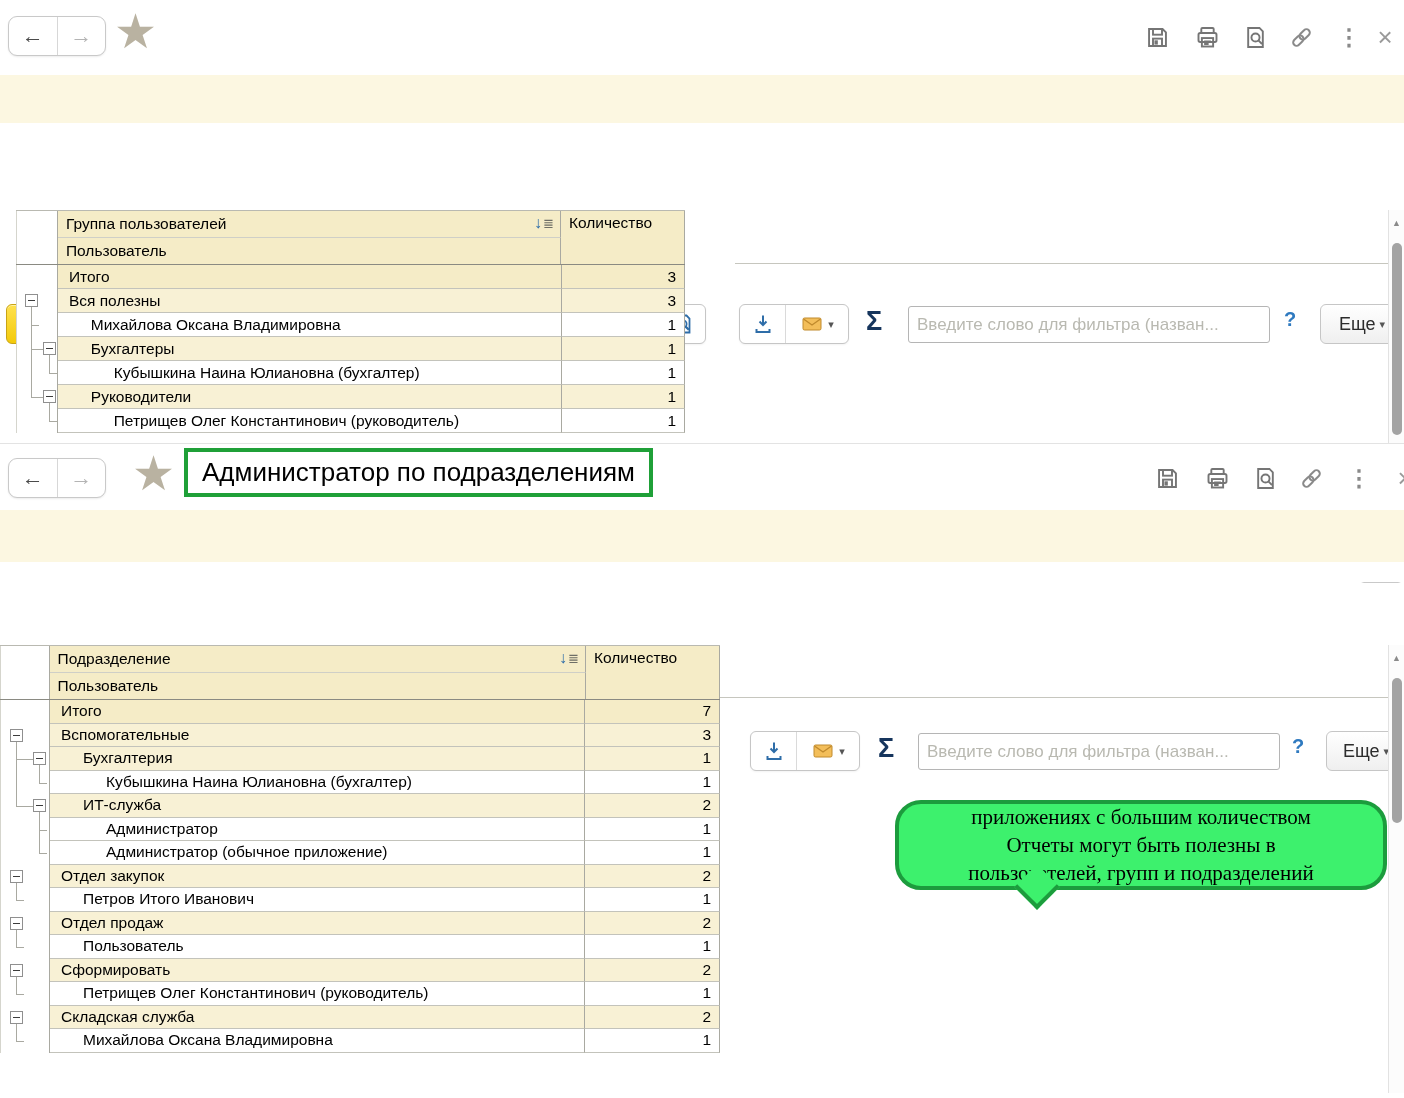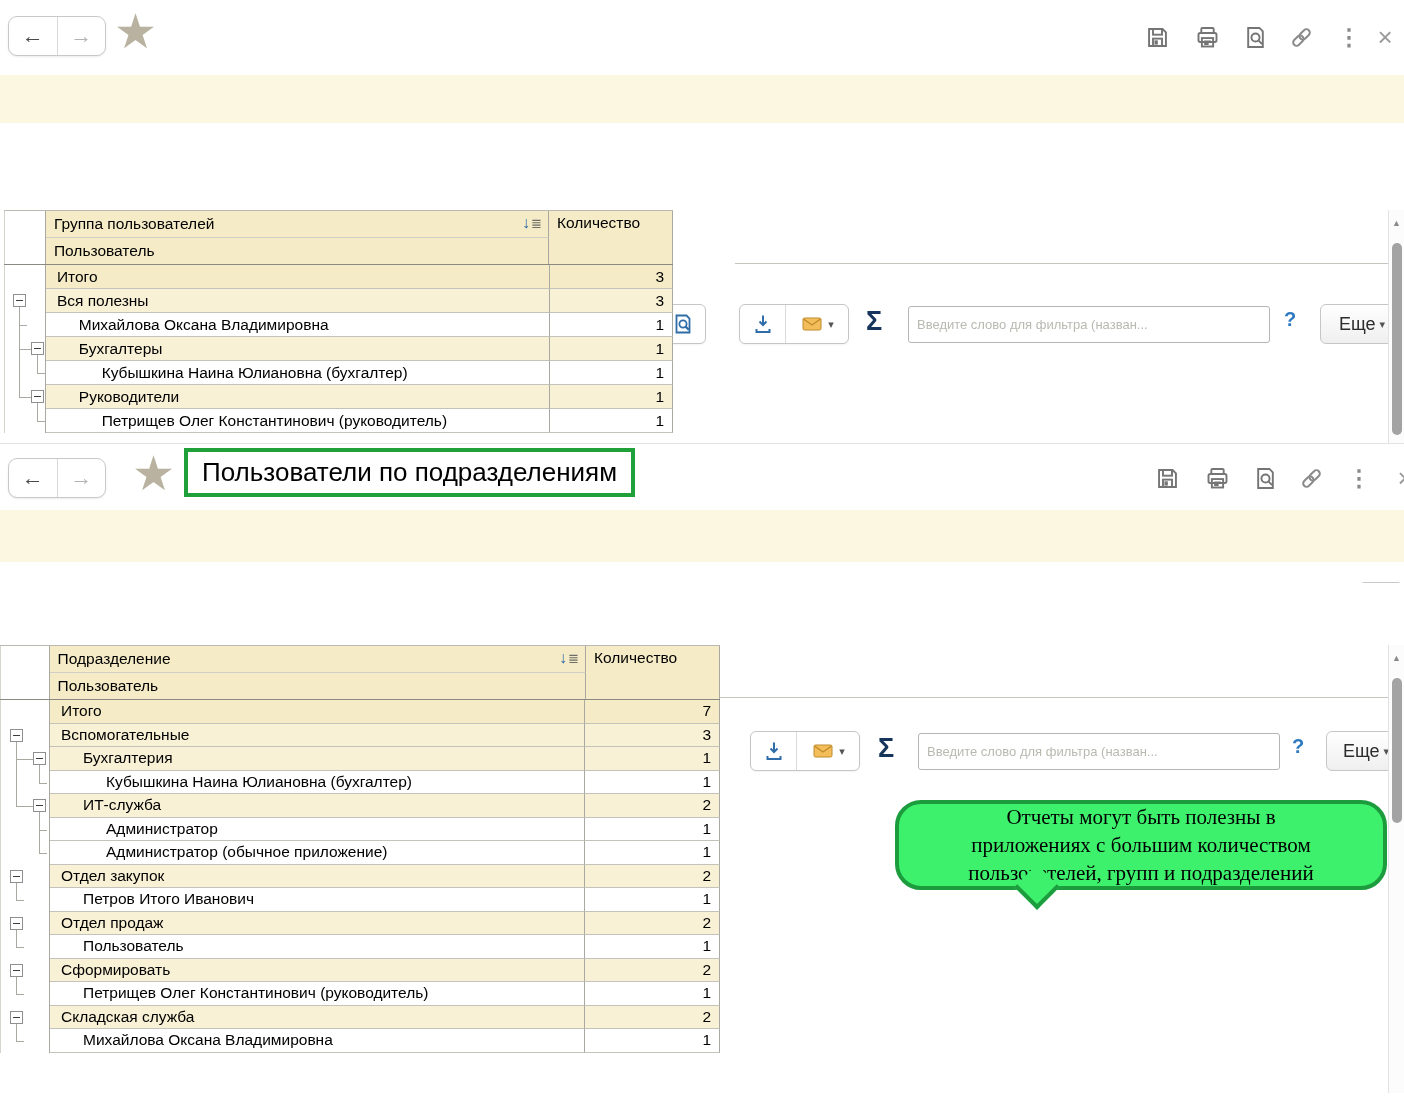--- a/index.html
+++ b/index.html
@@ -45,21 +45,21 @@
           box-shadow:inset 0 1px 0 #fff3a0}
   .grp{position:absolute;height:40px;display:flex;background:#fff;border:1px solid #c6c6c6;
        border-radius:6px;overflow:hidden;box-shadow:0 1px 2px rgba(0,0,0,.05);box-sizing:border-box}
   .grp .seg{display:flex;align-items:center;justify-content:center;height:100%}
   .grp .seg + .seg{border-left:1px solid #dadada}
   .settings-txt{padding:0 16px;font-size:17px;color:#3c3c3c}
   .caret{font-size:11px;color:#555;margin-left:4px}
   .sigma{position:absolute;font-size:27px;font-weight:bold;color:#16355d}
   .searchin{position:absolute;height:37px;border:1px solid #b5b5b5;border-radius:3px;background:#fff;
             display:flex;align-items:center;box-sizing:border-box}
-  .searchin input{width:100%;border:0;outline:0;font-size:13px;color:#15803d;padding:0 8px;background:transparent}
+  .searchin input{width:100%;border:0;outline:0;font-size:17px;color:#15803d;padding:0 8px;background:transparent}
   .searchin input::placeholder{color:#b9b9b1}
   .help{position:absolute;color:#2f7ac0;font-size:20px;font-weight:bold}
   .morebtn{position:absolute;height:40px;background:linear-gradient(#fff,#efefef);
            border:1px solid #c6c6c6;border-radius:6px;display:flex;align-items:center;
            justify-content:center;font-size:18px;color:#2c2c2c;box-sizing:border-box}
 
   
   .rtable{position:absolute;font-size:15.5px;border-top:1px solid #b9b9b1}
   .thdr{display:flex;border-bottom:1px solid #8a8a82}
   .tc{box-sizing:border-box;position:relative;overflow:hidden;white-space:nowrap}
@@ -240,21 +240,21 @@
     <div class="searchin" style="left:908px;top:158px;width:362px">
       <input placeholder="Введите слово для фильтра (назван..." style="">
     </div>
     <div class="help" style="left:1284px;top:160px">?</div>
     <div class="morebtn" style="left:1320px;top:156px;width:84px">
       <span>Еще</span>
         <span class="caret">▾</span>
     </div>
   </div>
 
-  <div class="rtable" style="left:4px;top:210px;width:669px">
+  <div class="rtable" style="left:16px;top:210px;width:669px">
     <div class="thdr">
       <div class="tc tree" style="width:46px;height:53px"></div>
       <div class="namecol" style="width:554px">
         <div class="tc hcell h1">
           <span>Группа пользователей</span>
           <span class="sorticon">
               <span class="arr">↓</span>
               <span class="bars">≣</span>
             </span>
         </div>
@@ -335,21 +335,21 @@
 
   <div class="nav" style="left:8px;top:15px">
     <div class="half back">
         <span>←</span>
       </div>
     <div class="half fwd">
         <span>→</span>
       </div>
   </div>
   <div class="star" style="left:132px;top:7px">★</div>
-  <div class="titlebox" style="left:184px;top:5px">Пользователи по подразделениям</div>
+  <div class="titlebox" style="left:184px;top:5px">Администратор по подразделениям</div>
 
   <div class="hicon" style="left:1152px;top:20px">
     <svg width="27" height="27" viewBox="0 0 24 24" fill="none" stroke="#757575" stroke-width="1.7">
       <path d="M4.5 4.5h12l3 3v12h-15z"></path>
         <rect x="8" y="4.5" width="8" height="5"></rect>
         <rect x="8" y="13" width="8" height="6.5"></rect>
         <rect x="9.3" y="14.5" width="3" height="3.8" fill="#757575" stroke="none"></rect>
     </svg>
   </div>
   <div class="hicon" style="left:1202px;top:20px">
@@ -617,17 +617,17 @@
 
   <div class="hdr-ext" style="left:720px;top:254px;width:668px"></div>
 
   <div class="vscroll" style="left:1388px;top:202px;height:448px">
     <div class="sb-up">▲</div>
     <div class="thumb" style="top:33px;height:145px"></div>
   </div>
 
   <div class="callout" style="left:895px;top:357px">
     <div class="tail"></div>
+    <div>приложениях с большим количеством</div>
     <div>Отчеты могут быть полезны в</div>
-    <div>приложениях с большим количеством</div>
     <div>пользователей, групп и подразделений</div>
   </div>
 </div>
 
 </body></html>

